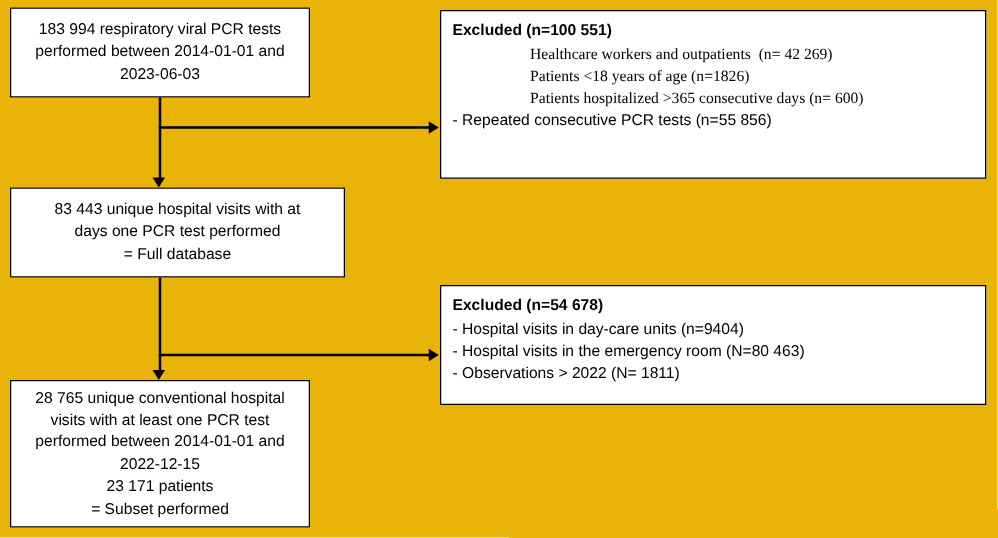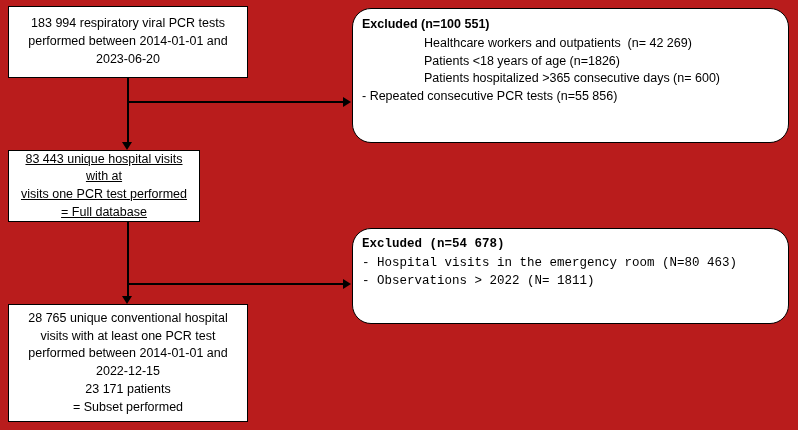--- a/index.html
+++ b/index.html
@@ -8,21 +8,21 @@
     background: #ffffff;
   }
   body {
     font-family: "Liberation Sans", sans-serif;
     color: #000000;
   }
   #canvas {
     position: relative;
     width: 798px;
     height: 430px;
-    background: #b91c1c;
+    background: #eab308;
     overflow: hidden;
   }
   .box {
     position: absolute;
     box-sizing: border-box;
     border: 1.5px solid #000000;
     background: #ffffff;
     font-size: 12.5px;
     line-height: 1.42;
   }
@@ -30,21 +30,20 @@
     text-align: center;
     display: flex;
     flex-direction: column;
     align-items: center;
     justify-content: center;
     padding: 4px 6px;
   }
   .box-left {
     text-align: left;
     padding: 7px 8px 12px 9px;
-    border-radius: 19px;
   }
   .line {
     position: absolute;
     background: #000000;
   }
   .v-line { width: 1.6px; }
   .h-line { height: 1.6px; }
   .arrow-down {
     position: absolute;
     width: 0;
@@ -56,62 +55,63 @@
   .arrow-right {
     position: absolute;
     width: 0;
     height: 0;
     border-top: 5px solid transparent;
     border-bottom: 5px solid transparent;
     border-left: 8px solid #000000;
   }
   .ex-title { font-weight: bold; margin-bottom: 1px; }
   .ex-line { white-space: pre; }
-  .ex-indent { padding-left: 62px; }
+  .ex-indent { padding-left: 62px; font-family: Liberation Serif, serif; }
   .ln { display: block; }
 </style>
 </head>
 <body>
 
 <div id="canvas">
 
   <div class="box box-center" style="left:8px; top:6px; width:240px; height:72px;">
     <span class="ln">183 994 respiratory viral PCR tests</span>
     <span class="ln">performed between 2014-01-01 and</span>
-    <span class="ln">2023-06-20</span>
+    <span class="ln">2023-06-03</span>
   </div>
 
   <div class="line v-line" style="left:127px; top:78px; height:66px;"></div>
   <div class="arrow-down" style="left:122px; top:142px;"></div>
 
   <div class="line h-line" style="left:127px; top:101px; width:218px;"></div>
   <div class="arrow-right" style="left:343px; top:97px;"></div>
 
   <div class="box box-left" style="left:352px; top:8px; width:437px; height:135px;">
     <div class="ex-title">Excluded (n=100 551)</div>
     <div class="ex-line ex-indent">Healthcare workers and outpatients  (n= 42 269)</div>
     <div class="ex-line ex-indent">Patients &lt;18 years of age (n=1826)</div>
     <div class="ex-line ex-indent">Patients hospitalized &gt;365 consecutive days (n= 600)</div>
     <div class="ex-line">- Repeated consecutive PCR tests (n=55 856)</div>
   </div>
 
-  <div class="box box-center" style="left:8px; top:150px; width:192px; height:72px;text-decoration:underline;">
+  <div class="box box-center" style="left:8px; top:150px; width:268px; height:72px;">
     <span class="ln">83 443 unique hospital visits with at</span>
-    <span class="ln">visits one PCR test performed</span>
+    <span class="ln">days one PCR test performed</span>
     <span class="ln">= Full database</span>
   </div>
 
   <div class="line v-line" style="left:127px; top:222px; height:76px;"></div>
   <div class="arrow-down" style="left:122px; top:296px;"></div>
 
   <div class="line h-line" style="left:127px; top:283px; width:218px;"></div>
   <div class="arrow-right" style="left:343px; top:279px;"></div>
 
-  <div class="box box-left" style="left:352px; top:228px; width:437px; height:96px;font-family:Liberation Mono, monospace;">
+  <div class="box box-left" style="left:352px; top:228px; width:437px; height:96px;">
     <div class="ex-title">Excluded (n=54 678)</div>
+    <div class="ex-line">- Hospital visits in day-care units (n=9404)</div>
     <div class="ex-line">- Hospital visits in the emergency room (N=80 463)</div>
     <div class="ex-line">- Observations &gt; 2022 (N= 1811)</div>
   </div>
 
   <div class="box box-center" style="left:8px; top:304px; width:240px; height:118px;">
     <span class="ln">28 765 unique conventional hospital</span>
     <span class="ln">visits with at least one PCR test</span>
     <span class="ln">performed between 2014-01-01 and</span>
     <span class="ln">2022-12-15</span>
     <span class="ln">23 171 patients</span>

